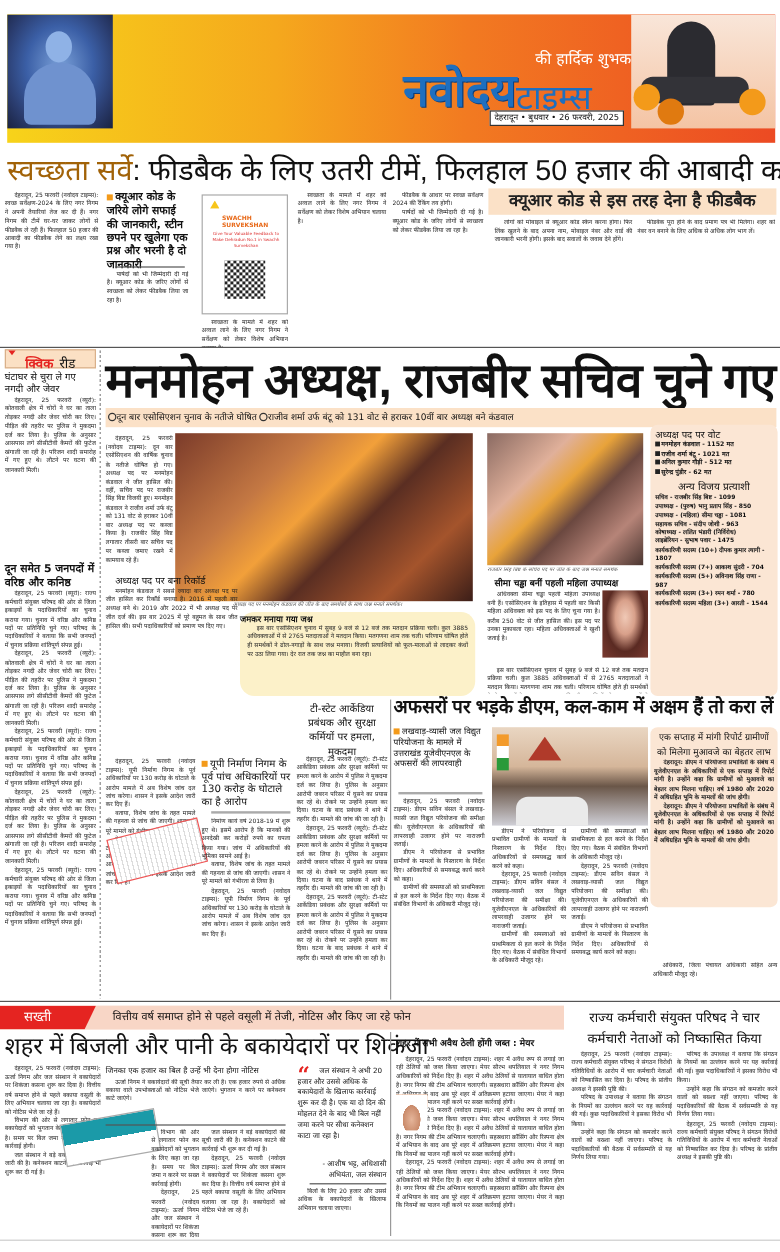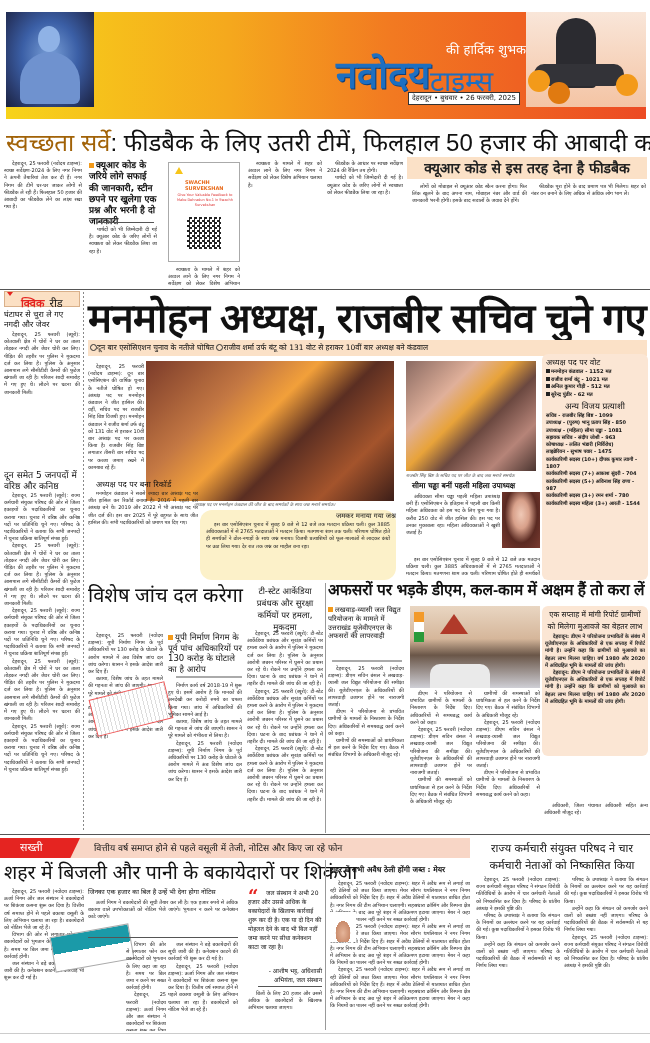--- a/index.html
+++ b/index.html
@@ -111,21 +111,21 @@
 <div class="abs rule-h" style="left:0;top:289px;width:650px;background:#555"></div>
 
 <div class="abs quickread">
   <div class="abs" style="left:2px;top:0;width:0;height:0;border-left:3px solid transparent;border-right:3px solid transparent;border-top:4px solid #e52421"></div>
   <span style="margin-left:16px;color:#e52421;font-weight:bold">क्विक</span> <span>रीड</span>
 </div>
 <div class="abs sub-head" style="left:4px;top:310px;width:76px;font-size:8px;font-weight:normal">घंटाघर से चुरा ले गए नगदी और जेवर</div>
 <div class="abs col-text" style="left:4px;top:331px;width:76px;height:138px">
     <p>देहरादून, 25 फरवरी (ब्यूरो): कोतवाली क्षेत्र में चोरों ने घर का ताला तोड़कर नगदी और जेवर चोरी कर लिए। पीड़ित की तहरीर पर पुलिस ने मुकदमा दर्ज कर लिया है। पुलिस के अनुसार आसपास लगे सीसीटीवी कैमरों की फुटेज खंगाली जा रही है। परिजन शादी समारोह में गए हुए थे। लौटने पर घटना की जानकारी मिली।</p>
   </div>
-<div class="abs sub-head" style="left:4px;top:470px;width:76px;font-size:9px;font-weight:normal">दून समेत 5 जनपदों में वरिष्ठ और कनिष्ठ</div>
+<div class="abs sub-head" style="left:4px;top:470px;width:76px;font-size:9px;font-weight:bold">दून समेत 5 जनपदों में वरिष्ठ और कनिष्ठ</div>
 <div class="abs col-text" style="left:4px;top:492px;width:76px;height:340px">
     <p>देहरादून, 25 फरवरी (ब्यूरो): राज्य कर्मचारी संयुक्त परिषद की ओर से जिला इकाइयों के पदाधिकारियों का चुनाव कराया गया। चुनाव में वरिष्ठ और कनिष्ठ पदों पर प्रतिनिधि चुने गए। परिषद के पदाधिकारियों ने बताया कि सभी जनपदों में चुनाव प्रक्रिया शांतिपूर्ण संपन्न हुई।</p>
     <p>देहरादून, 25 फरवरी (ब्यूरो): कोतवाली क्षेत्र में चोरों ने घर का ताला तोड़कर नगदी और जेवर चोरी कर लिए। पीड़ित की तहरीर पर पुलिस ने मुकदमा दर्ज कर लिया है। पुलिस के अनुसार आसपास लगे सीसीटीवी कैमरों की फुटेज खंगाली जा रही है। परिजन शादी समारोह में गए हुए थे। लौटने पर घटना की जानकारी मिली।</p>
     <p>देहरादून, 25 फरवरी (ब्यूरो): राज्य कर्मचारी संयुक्त परिषद की ओर से जिला इकाइयों के पदाधिकारियों का चुनाव कराया गया। चुनाव में वरिष्ठ और कनिष्ठ पदों पर प्रतिनिधि चुने गए। परिषद के पदाधिकारियों ने बताया कि सभी जनपदों में चुनाव प्रक्रिया शांतिपूर्ण संपन्न हुई।</p>
     <p>देहरादून, 25 फरवरी (ब्यूरो): कोतवाली क्षेत्र में चोरों ने घर का ताला तोड़कर नगदी और जेवर चोरी कर लिए। पीड़ित की तहरीर पर पुलिस ने मुकदमा दर्ज कर लिया है। पुलिस के अनुसार आसपास लगे सीसीटीवी कैमरों की फुटेज खंगाली जा रही है। परिजन शादी समारोह में गए हुए थे। लौटने पर घटना की जानकारी मिली।</p>
     <p>देहरादून, 25 फरवरी (ब्यूरो): राज्य कर्मचारी संयुक्त परिषद की ओर से जिला इकाइयों के पदाधिकारियों का चुनाव कराया गया। चुनाव में वरिष्ठ और कनिष्ठ पदों पर प्रतिनिधि चुने गए। परिषद के पदाधिकारियों ने बताया कि सभी जनपदों में चुनाव प्रक्रिया शांतिपूर्ण संपन्न हुई।</p>
   </div>
 <div class="abs rule-v" style="left:83px;top:292px;height:540px;background:repeating-linear-gradient(180deg,#888 0 2px,transparent 2px 4px)"></div>
 
 <div class="abs" style="left:88px;top:292px;font-family:'Liberation Sans',sans-serif;font-weight:bold;font-size:40px;line-height:52px;white-space:nowrap;letter-spacing:-0.5px">मनमोहन अध्यक्ष, राजबीर सचिव चुने गए</div>
@@ -136,21 +136,21 @@
 <div class="abs col-text" style="left:88px;top:363px;width:56px;height:118px">
     <p>देहरादून, 25 फरवरी (नवोदय टाइम्स): दून बार एसोसिएशन की वार्षिक चुनाव के नतीजे घोषित हो गए। अध्यक्ष पद पर मनमोहन कंडवाल ने जीत हासिल की। वहीं, सचिव पद पर राजबीर सिंह बिष्ट विजयी हुए। मनमोहन कंडवाल ने राजीव शर्मा उर्फ बंटू को 131 वोट से हराकर 10वीं बार अध्यक्ष पद पर कब्जा किया है। राजबीर सिंह बिष्ट लगातार तीसरी बार सचिव पद पर कब्जा जमाए रखने में कामयाब रहे हैं।</p>
   </div>
 <div class="abs photo" style="left:146px;top:361px;width:248px;height:140px"></div>
 <div class="abs caption" style="left:194px;top:502px;width:200px">अध्यक्ष पद पर मनमोहन कंडवाल की जीत के बाद समर्थकों के साथ जश्न मनाते समर्थक।</div>
 <div class="abs sub-head" style="left:96px;top:480px;width:90px;font-size:8px;font-weight:normal">अध्यक्ष पद पर बना रिकॉर्ड</div>
 <div class="abs col-text" style="left:88px;top:490px;width:110px;height:86px">
     <p>मनमोहन कंडवाल ने सबसे ज्यादा बार अध्यक्ष पद पर जीत हासिल कर रिकॉर्ड बनाया है। 2016 में पहली बार अध्यक्ष बने थे। 2019 और 2022 में भी अध्यक्ष पद पर जीत दर्ज की। इस बार 2025 में पूरे बहुमत के साथ जीत हासिल की। सभी पदाधिकारियों को प्रमाण पत्र दिए गए।</p>
   </div>
 <div class="abs box-y" style="left:200px;top:510px;width:196px;height:70px">
-  <div style="text-align:right;font-size:7px;font-weight:normal;line-height:10px;margin-top:1px">जमकर मनाया गया जश्न</div>
+  <div style="text-align:left;font-size:7px;font-weight:bold;line-height:10px;margin-top:1px">जमकर मनाया गया जश्न</div>
   <div class="col-text" style="padding:0 6px;height:56px">
       <p>इस बार एसोसिएशन चुनाव में सुबह 9 बजे से 12 बजे तक मतदान प्रक्रिया चली। कुल 3885 अधिवक्ताओं में से 2765 मतदाताओं ने मतदान किया। मतगणना शाम तक चली। परिणाम घोषित होते ही समर्थकों ने ढोल-नगाड़ों के साथ जश्न मनाया। विजयी प्रत्याशियों को फूल-मालाओं से लादकर कंधों पर उठा लिया गया। देर रात तक जश्न का माहौल बना रहा।</p>
     </div>
 </div>
 <div class="abs photo2" style="left:406px;top:361px;width:130px;height:110px"></div>
 <div class="abs caption" style="left:406px;top:473px;width:132px;white-space:nowrap;overflow:hidden">राजबीर सिंह बिष्ट के सचिव पद पर जीत के बाद जश्न मनाते समर्थक</div>
 <div class="abs" style="left:412px;top:481px;width:126px;font-size:7.5px;line-height:10px;font-weight:bold;white-space:nowrap">सीमा चड्ढा बनीं पहली महिला उपाध्यक्ष</div>
 <div class="abs col-text" style="left:406px;top:493px;width:94px;height:62px">
     <p>अधिवक्ता सीमा चड्ढा पहली महिला उपाध्यक्ष बनी हैं। एसोसिएशन के इतिहास में पहली बार किसी महिला अधिवक्ता को इस पद के लिए चुना गया है। करीब 250 वोट से जीत हासिल की। इस पद पर उनका मुकाबला रहा। महिला अधिवक्ताओं ने खुशी जताई है।</p>
   </div>
@@ -177,21 +177,20 @@
       <div>लाइब्रेरियन - सुभाष पवार - 1475</div>
       <div>कार्यकारिणी सदस्य (10+) दीपक कुमार त्यागी - 1807</div>
       <div>कार्यकारिणी सदस्य (7+) आकाश सुंदरी - 704</div>
       <div>कार्यकारिणी सदस्य (5+) अविनाश सिंह राणा - 987</div>
       <div>कार्यकारिणी सदस्य (3+) रमन शर्मा - 780</div>
       <div>कार्यकारिणी सदस्य महिला (3+) आरती - 1544</div>
   </div>
 </div>
 
 <div class="abs" style="left:88px;top:583px;width:155px;font-family:'Liberation Sans',sans-serif;font-size:20px;line-height:24px;text-align:center">
-  <div>विशेष जांच दल करेगा</div>
 </div>
 <div class="abs col-text" style="left:88px;top:632px;width:75px;height:200px">
     <p>देहरादून, 25 फरवरी (नवोदय टाइम्स): यूपी निर्माण निगम के पूर्व अधिकारियों पर 130 करोड़ के घोटाले के आरोप मामले में अब विशेष जांच दल जांच करेगा। शासन ने इसके आदेश जारी कर दिए हैं।</p>
     <p>बताया, विशेष जांच के तहत मामले की गहनता से जांच की जाएगी। शासन ने पूरे मामले को गंभीरता से लिया है।</p>
     <p>देहरादून, 25 फरवरी (नवोदय टाइम्स): यूपी निर्माण निगम के पूर्व अधिकारियों पर 130 करोड़ के घोटाले के आरोप मामले में अब विशेष जांच दल जांच करेगा। शासन ने इसके आदेश जारी कर दिए हैं।</p>
   </div>
 <div class="abs" style="left:92px;top:690px;width:78px;height:38px;background:repeating-linear-gradient(90deg,#fff 0 3px,#ddd 3px 4px);border:1px solid #e55;transform:rotate(-14deg)"></div>
 <div class="abs sub-head" style="left:168px;top:632px;width:74px;font-size:8.5px;font-weight:normal"><span class="sq"></span><span>यूपी निर्माण निगम के पूर्व पांच अधिकारियों पर 130 करोड़ के घोटाले का है आरोप</span></div>
 <div class="abs rule-h" style="left:176px;top:676px;width:66px;background:#aaa;height:2px"></div>
 <div class="abs col-text" style="left:168px;top:682px;width:74px;height:150px">

